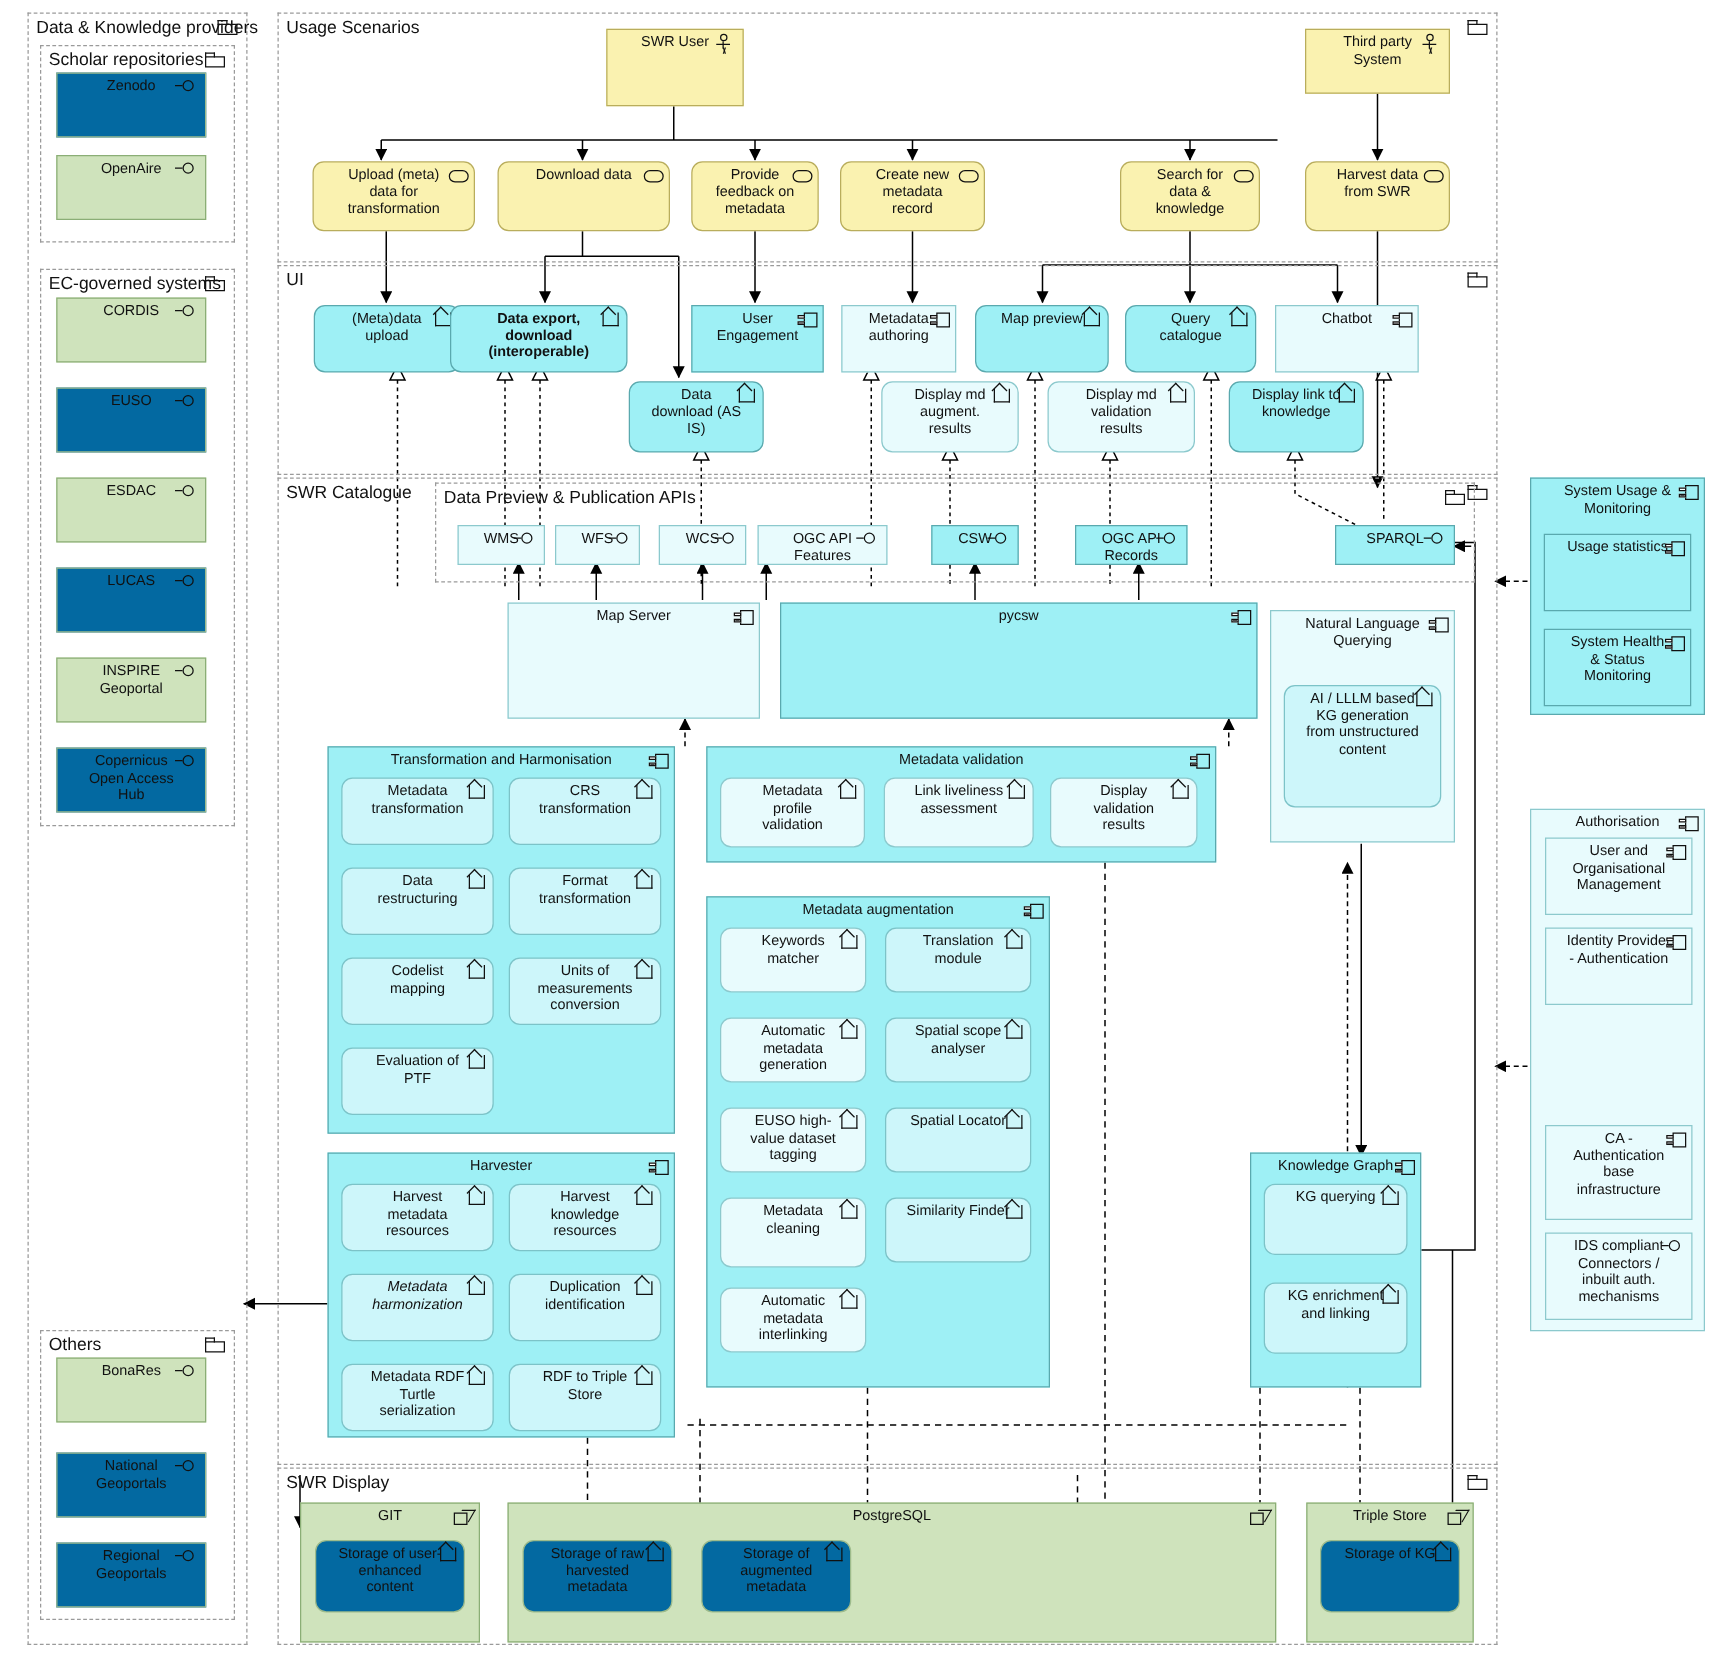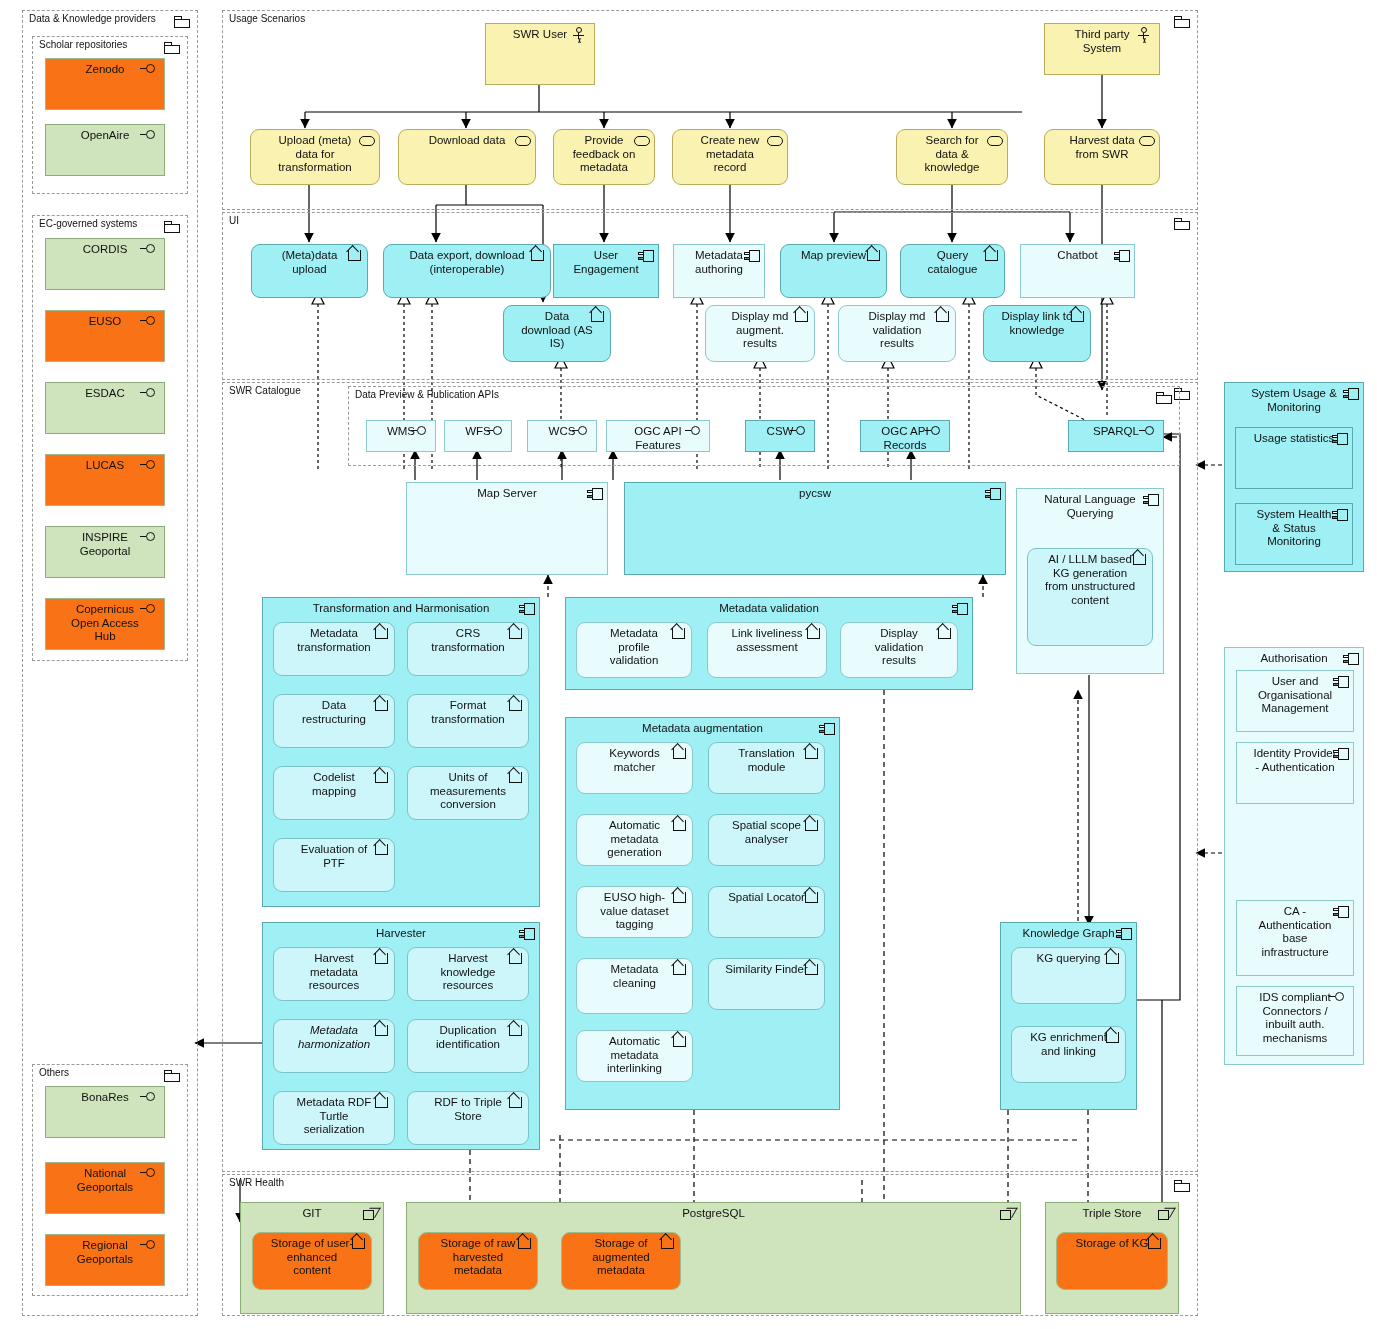--- a/index.html
+++ b/index.html
@@ -1,34 +1,34 @@
 <!DOCTYPE html>
 <html><head>
 <meta charset="utf-8">
 <style>
   html,body{margin:0;padding:0;background:#fff;}
   body{font-family:"Liberation Sans",sans-serif;}
   #canvas{position:relative;width:1377px;height:1329px;overflow:hidden;background:#ffffff;}
   .abs{position:absolute;box-sizing:border-box;}
   
   .grp{border:1px dashed #9a9a9a;background:transparent;}
-  .grp>.glabel{position:absolute;top:2px;left:6px;font-size:10px;color:#111;white-space:nowrap;}
+  .grp>.glabel{position:absolute;top:2px;left:6px;font-size:14px;color:#111;white-space:nowrap;}
   .folder{position:absolute;top:5px;right:6px;width:17px;height:12px;}
   .folder:before{content:"";position:absolute;left:0;top:3px;width:16px;height:9px;border:1.3px solid #111;box-sizing:border-box;}
   .folder:after{content:"";position:absolute;left:0;top:0px;width:8px;height:4px;border:1.3px solid #111;border-bottom:none;box-sizing:border-box;}
   
   .box{border:1px solid #7aa7a7;display:flex;align-items:flex-start;justify-content:center;
        text-align:center;font-size:11.5px;line-height:13.6px;color:#111;padding:4px 16px 3px 16px;}
   .box .t{display:block;width:100%;}
   .cyan{background:#9ef0f5;border-color:#5aa9ae;}
   .cyan2{background:#cdf6fa;border-color:#7cc3c8;}
   .cyanpale{background:#e8fbfd;border-color:#8cc9cd;}
   .yellow{background:#faf2b0;border-color:#b9ad5c;}
   .green{background:#cfe3bc;border-color:#8bae76;}
-  .greenpale{background:#f97316;border-color:#9dbb8b;}
+  .greenpale{background:#0369a1;border-color:#9dbb8b;}
   .rnd{border-radius:9px;}
   
   .ico{position:absolute;top:4px;right:4px;width:16px;height:13px;}
   
   .ico-component:before{content:"";position:absolute;right:0;top:1px;width:11px;height:12px;border:1.2px solid #111;box-sizing:border-box;background:transparent;}
   .ico-component:after{content:"";position:absolute;left:0;top:3px;width:6px;height:3px;border:1.2px solid #111;box-sizing:border-box;
       box-shadow:0 5px 0 -1.2px #111, 0 5px 0 0 transparent;background:#fff;}
   .ico-component i{position:absolute;left:0;top:8px;width:6px;height:3px;border:1.2px solid #111;box-sizing:border-box;background:#fff;display:block;}
   
   .ico-interface{width:20px;}
@@ -260,21 +260,21 @@
 
   <div class="abs grp" style="left:222px;top:212px;width:976px;height:168px;">
     <span class="glabel">UI</span>
     <span class="folder"></span>
   </div>
 
   <div class="abs box cyan rnd" style="left:251px;top:244px;width:117px;height:54px;">
     <span class="t">(Meta)data upload</span>
     <span class="ico ico-function"></span>
     </div>
-  <div class="abs box cyan rnd" style="left:383px;top:244px;width:168px;height:54px;">
+  <div class="abs box cyan rnd" style="left:360px;top:244px;width:142px;height:54px;font-weight:bold;">
     <span class="t">Data export, download (interoperable)</span>
     <span class="ico ico-function"></span>
     </div>
   <div class="abs box cyan" style="left:553px;top:244px;width:106px;height:54px;">
     <span class="t">User Engagement</span>
     <span class="ico ico-component">
         <i></i>
       </span>
     </div>
   <div class="abs box cyanpale" style="left:673px;top:244px;width:92px;height:54px;">
@@ -515,21 +515,21 @@
   <div class="abs box cyan2 rnd" style="left:1011px;top:947px;width:115px;height:57px;">
     <span class="t">KG querying</span>
     <span class="ico ico-function"></span>
     </div>
   <div class="abs box cyan2 rnd" style="left:1011px;top:1026px;width:115px;height:57px;">
     <span class="t">KG enrichment and linking</span>
     <span class="ico ico-function"></span>
     </div>
 
   <div class="abs grp" style="left:222px;top:1174px;width:976px;height:142px;">
-    <span class="glabel">SWR Health</span>
+    <span class="glabel">SWR Display</span>
     <span class="folder"></span>
   </div>
 
   <div class="abs box green" style="left:240px;top:1202px;width:144px;height:112px;">
     <span class="t">GIT</span>
     <span class="ico ico-node"></span>
     </div>
   <div class="abs box greenpale rnd" style="left:252px;top:1232px;width:120px;height:58px;">
     <span class="t">Storage of user-enhanced content</span>
     <span class="ico ico-function"></span>

